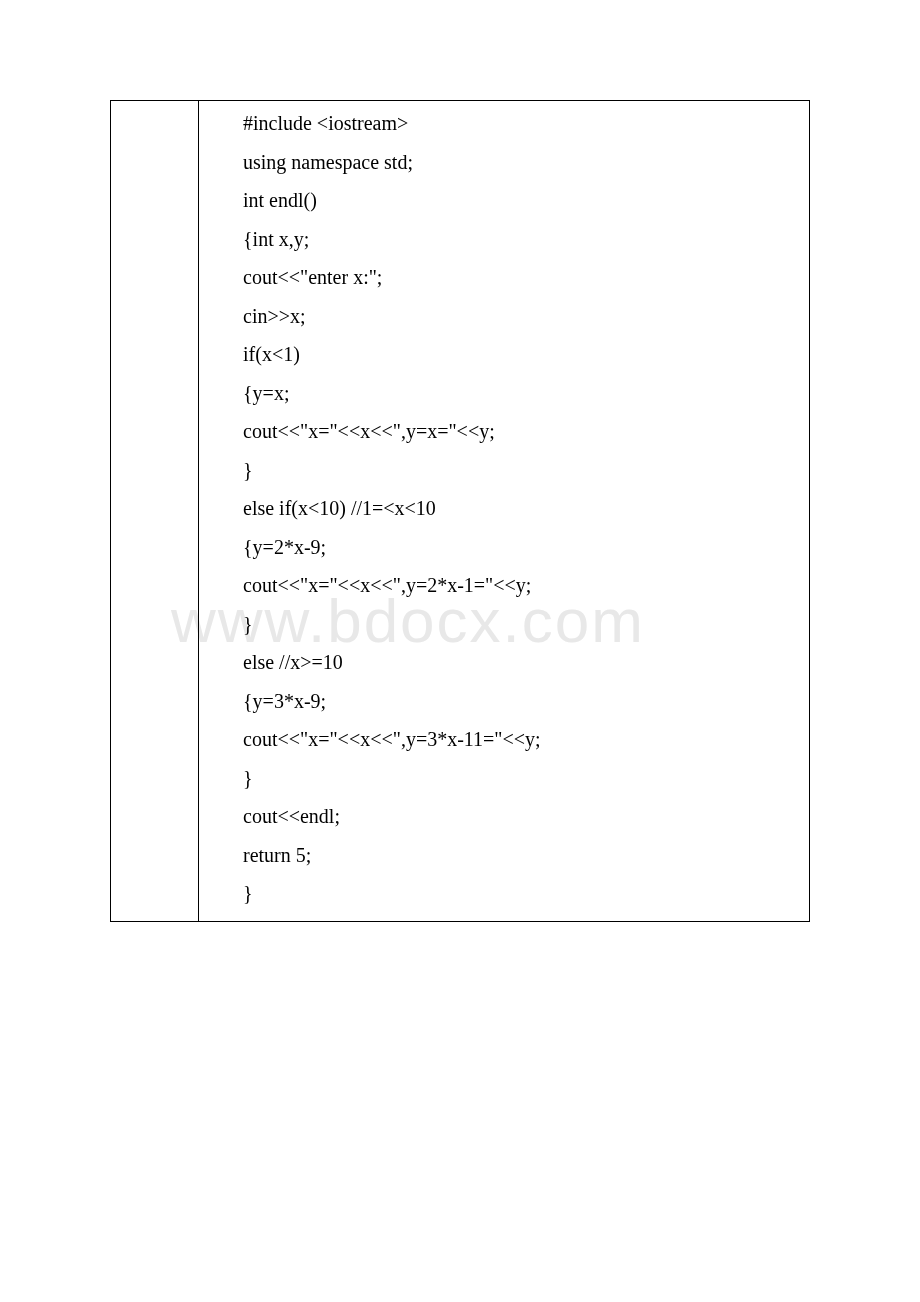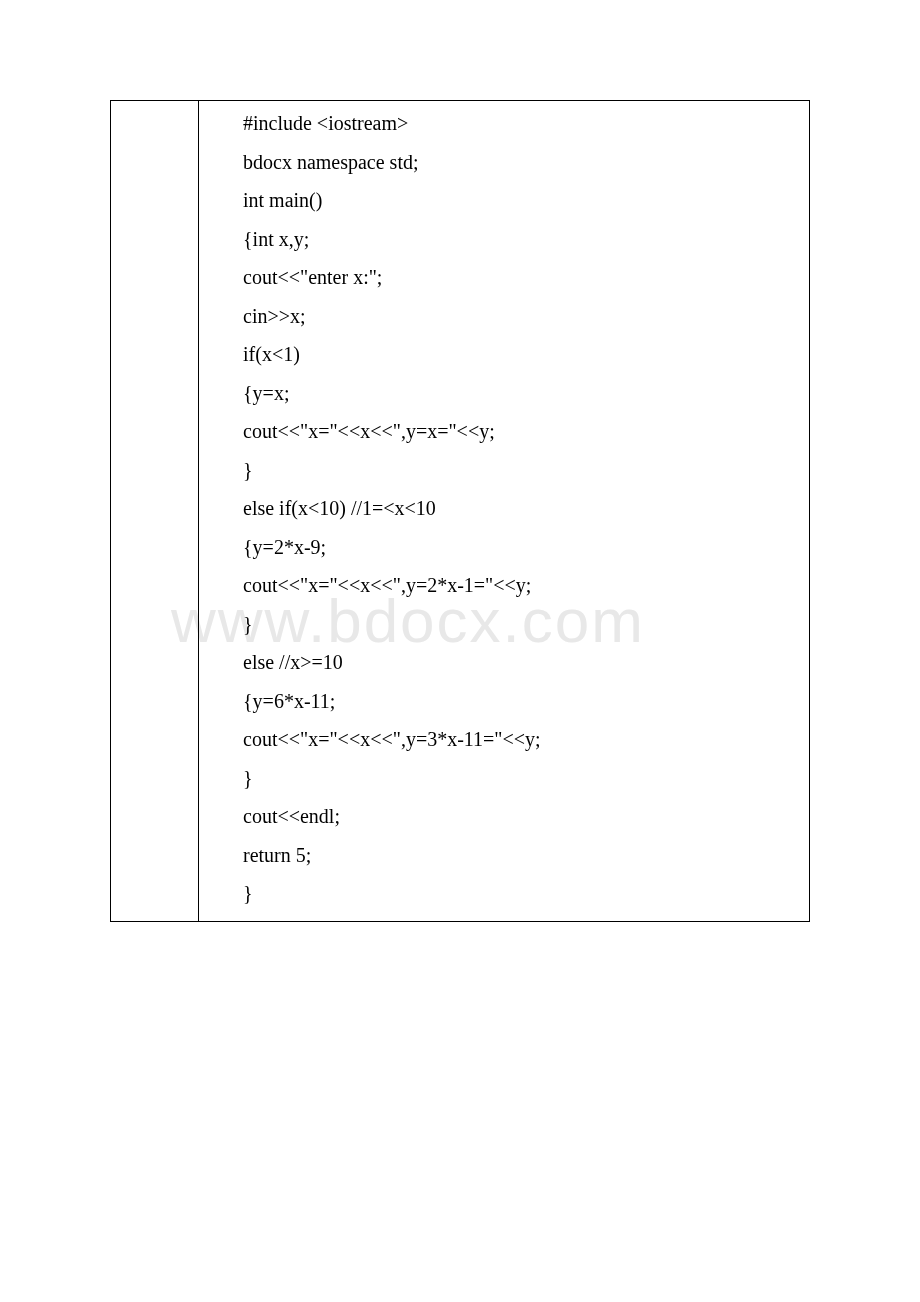--- a/index.html
+++ b/index.html
@@ -60,35 +60,35 @@
 
 <div class="watermark">www.bdocx.com</div>
 
 <div class="content-wrap">
   <table class="table">
     <tbody>
         <tr>
       <td class="left-cell"></td>
       <td class="right-cell">
         <div class="code-line">#include &lt;iostream&gt;</div>
-        <div class="code-line">bdocx namespace std;</div>
-        <div class="code-line">int main()</div>
+        <div class="code-line">using namespace std;</div>
+        <div class="code-line">int endl()</div>
         <div class="code-line">{int x,y;</div>
         <div class="code-line">cout&lt;&lt;"enter x:";</div>
         <div class="code-line">cin&gt;&gt;x;</div>
         <div class="code-line">if(x&lt;1)</div>
         <div class="code-line">{y=x;</div>
         <div class="code-line">cout&lt;&lt;"x="&lt;&lt;x&lt;&lt;",y=x="&lt;&lt;y;</div>
         <div class="code-line">}</div>
         <div class="code-line">else if(x&lt;10) //1=&lt;x&lt;10</div>
         <div class="code-line">{y=2*x-9;</div>
         <div class="code-line">cout&lt;&lt;"x="&lt;&lt;x&lt;&lt;",y=2*x-1="&lt;&lt;y;</div>
         <div class="code-line">}</div>
         <div class="code-line">else //x&gt;=10</div>
-        <div class="code-line">{y=6*x-11;</div>
+        <div class="code-line">{y=3*x-9;</div>
         <div class="code-line">cout&lt;&lt;"x="&lt;&lt;x&lt;&lt;",y=3*x-11="&lt;&lt;y;</div>
         <div class="code-line">}</div>
         <div class="code-line">cout&lt;&lt;endl;</div>
         <div class="code-line">return 5;</div>
         <div class="code-line">}</div>
       </td>
     </tr>
   </tbody>
     </table>
 </div>

